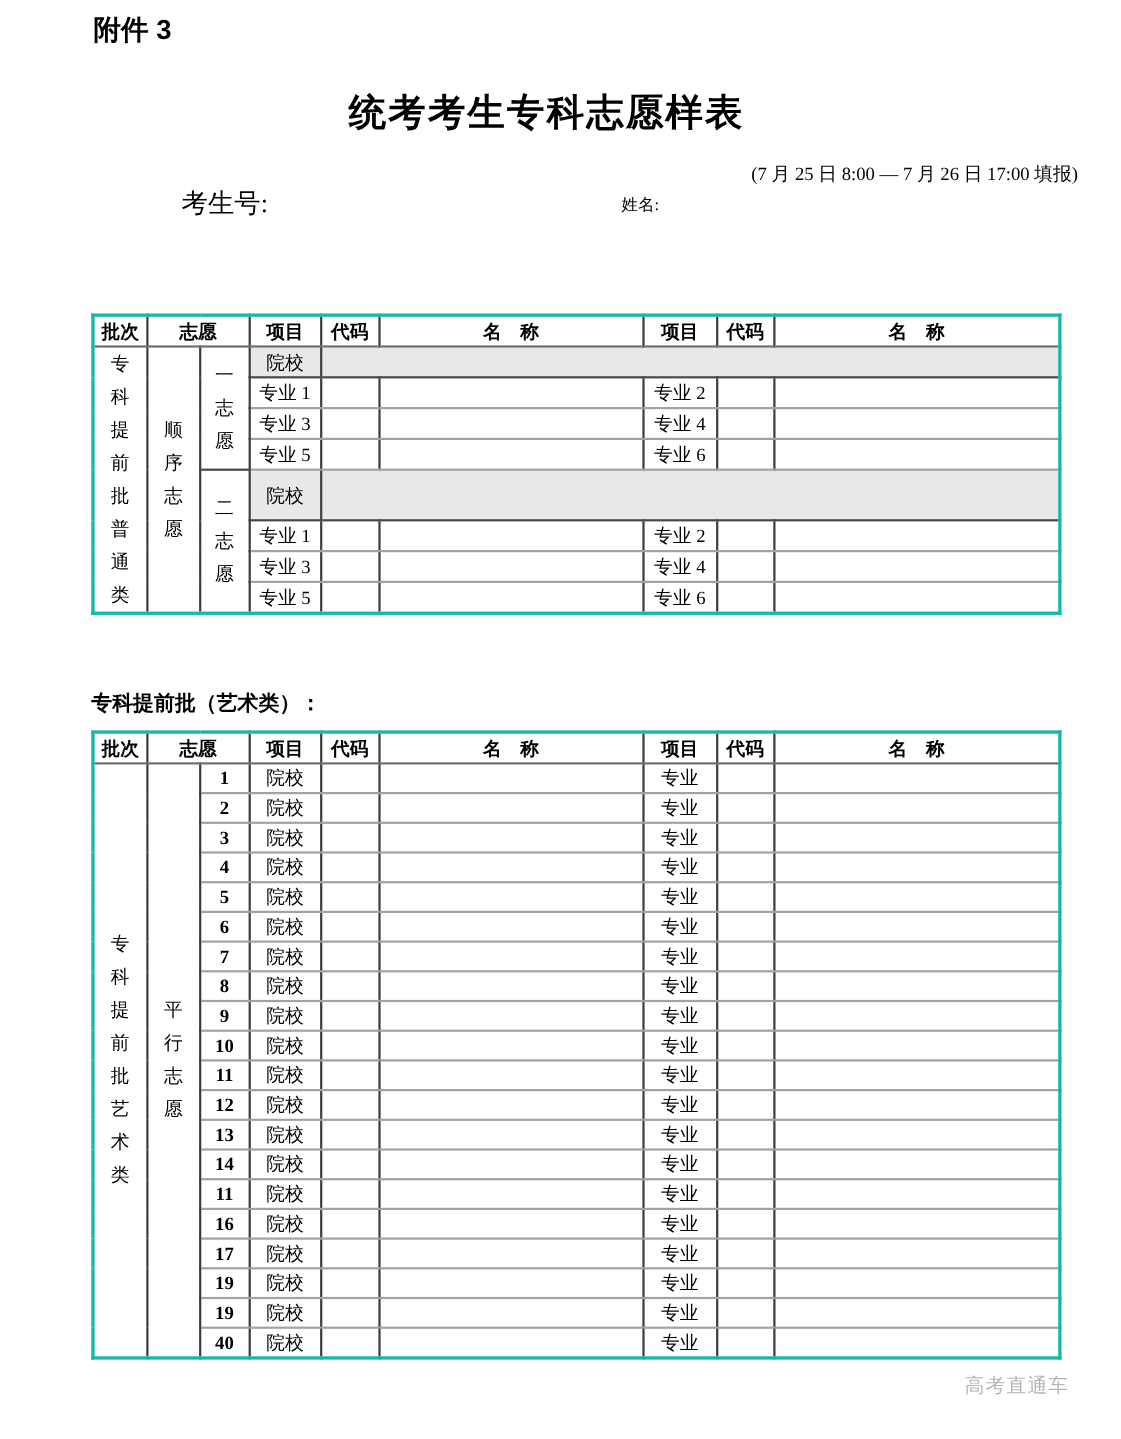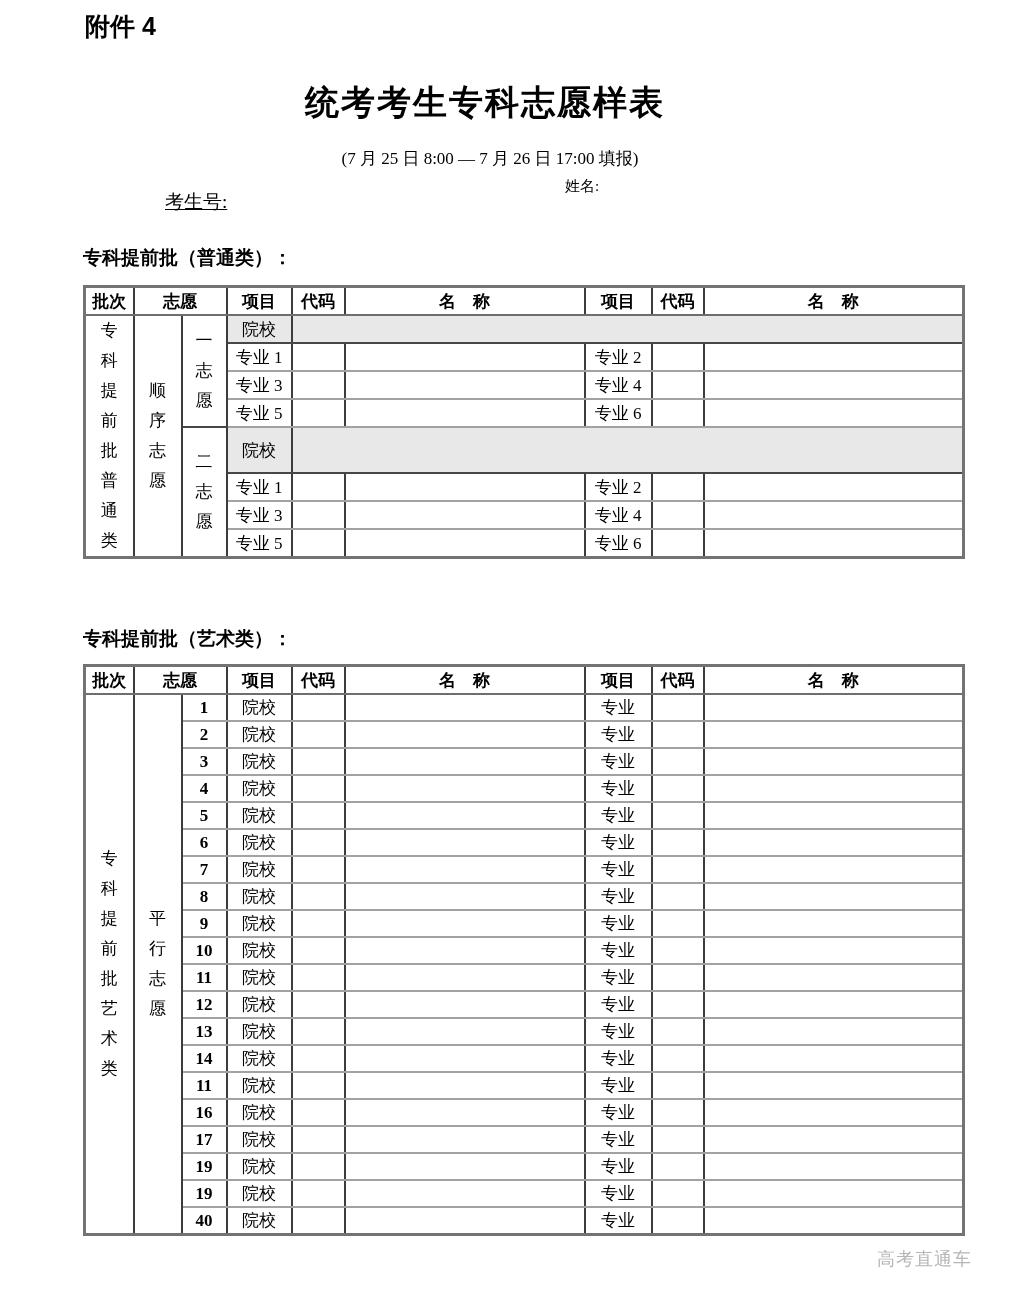--- a/index.html
+++ b/index.html
@@ -12,46 +12,46 @@
     color: #000;
   }
   .page { position: absolute; inset: 0; }
 
   .attachment {
     position: absolute; left: 85px; top: 10px;
     font-family: "Liberation Sans", "DejaVu Sans", sans-serif;
     font-weight: bold; font-size: 25px;
   }
   .title {
-    position: absolute; left: 0; top: 80px; width: 970px;
+    position: absolute; left: 12px; top: 80px; width: 970px;
     text-align: center;
     font-size: 34px; font-weight: bold; letter-spacing: 2px;
     margin: 0;
   }
   .subtitle {
     position: absolute; left: 0; top: 147px; width: 980px;
-    text-align: center;
+    text-align: right;
     font-size: 17px;
   }
-  .id-candidate { position: absolute; left: 165px; top: 189px; font-size: 19px; text-decoration: underline; }
+  .id-candidate { position: absolute; left: 165px; top: 169px; font-size: 24px; }
   .id-name      { position: absolute; left: 565px; top: 177px; font-size: 15px; }
 
   .section-title {
     position: absolute; left: 83px;
     font-family: "Liberation Sans", "DejaVu Sans", sans-serif;
     font-weight: bold; font-size: 19px;
   }
   .section-ordinary { top: 245px; }
   .section-art      { top: 626px; }
 
   table.form-table {
     position: absolute; left: 83px;
     border-collapse: collapse; table-layout: fixed;
     width: 879px;
-    border: 3px solid #737373;
+    border: 3px solid #14b8a6;
     background: #fff;
   }
   .t1 { top: 285px; }
   .t2 { top: 664px; }
 
   .form-table th, .form-table td {
     border-left: 2px solid #3c3c3c;
     border-right: 2px solid #3c3c3c;
     border-top: 2px solid #a2a2a2;
     border-bottom: 2px solid #a2a2a2;
@@ -88,30 +88,29 @@
     color: var(--wm, #b6b6b6);
     z-index: 5;
     white-space: nowrap;
   }
 </style>
 </head>
 <body>
 
 <div class="page">
 
-  <div class="attachment">附件 4</div>
+  <div class="attachment">附件 3</div>
 
   <h1 class="title">统考考生专科志愿样表</h1>
 
   <div class="subtitle">(7 月 25 日 8:00 — 7 月 26 日 17:00 填报)</div>
 
   <span class="id-candidate">考生号:</span>
   <span class="id-name">姓名:</span>
 
-  <div class="section-title section-ordinary">专科提前批（普通类）：</div>
 
   <table class="form-table t1">
     <colgroup>
       <col style="width:49px">
         <col style="width:48px">
         <col style="width:45px">
       <col style="width:65px">
         <col style="width:53px">
         <col style="width:240px">
       <col style="width:67px">

